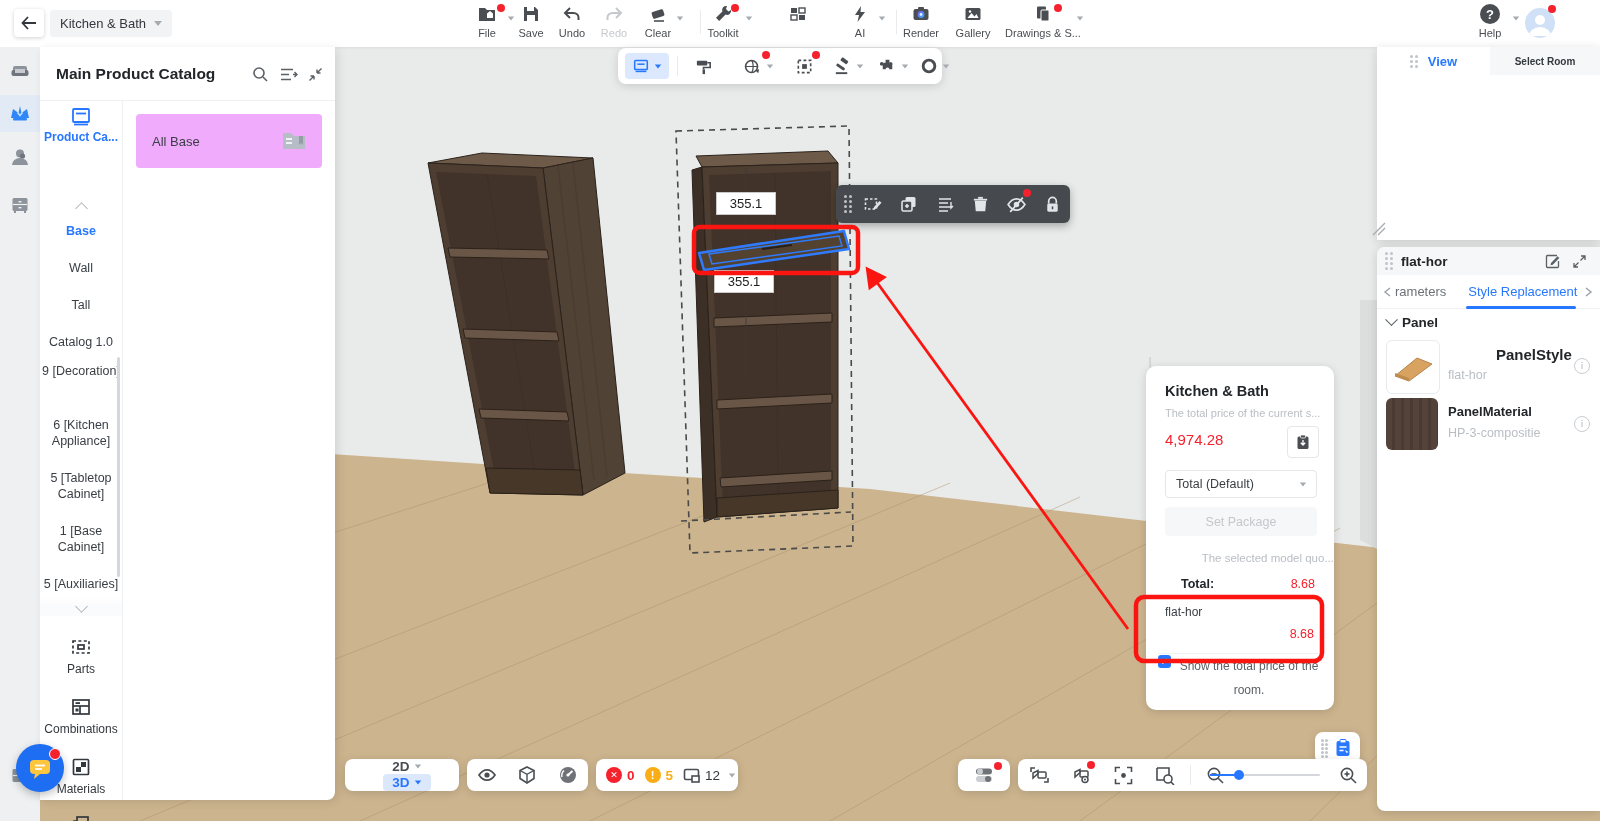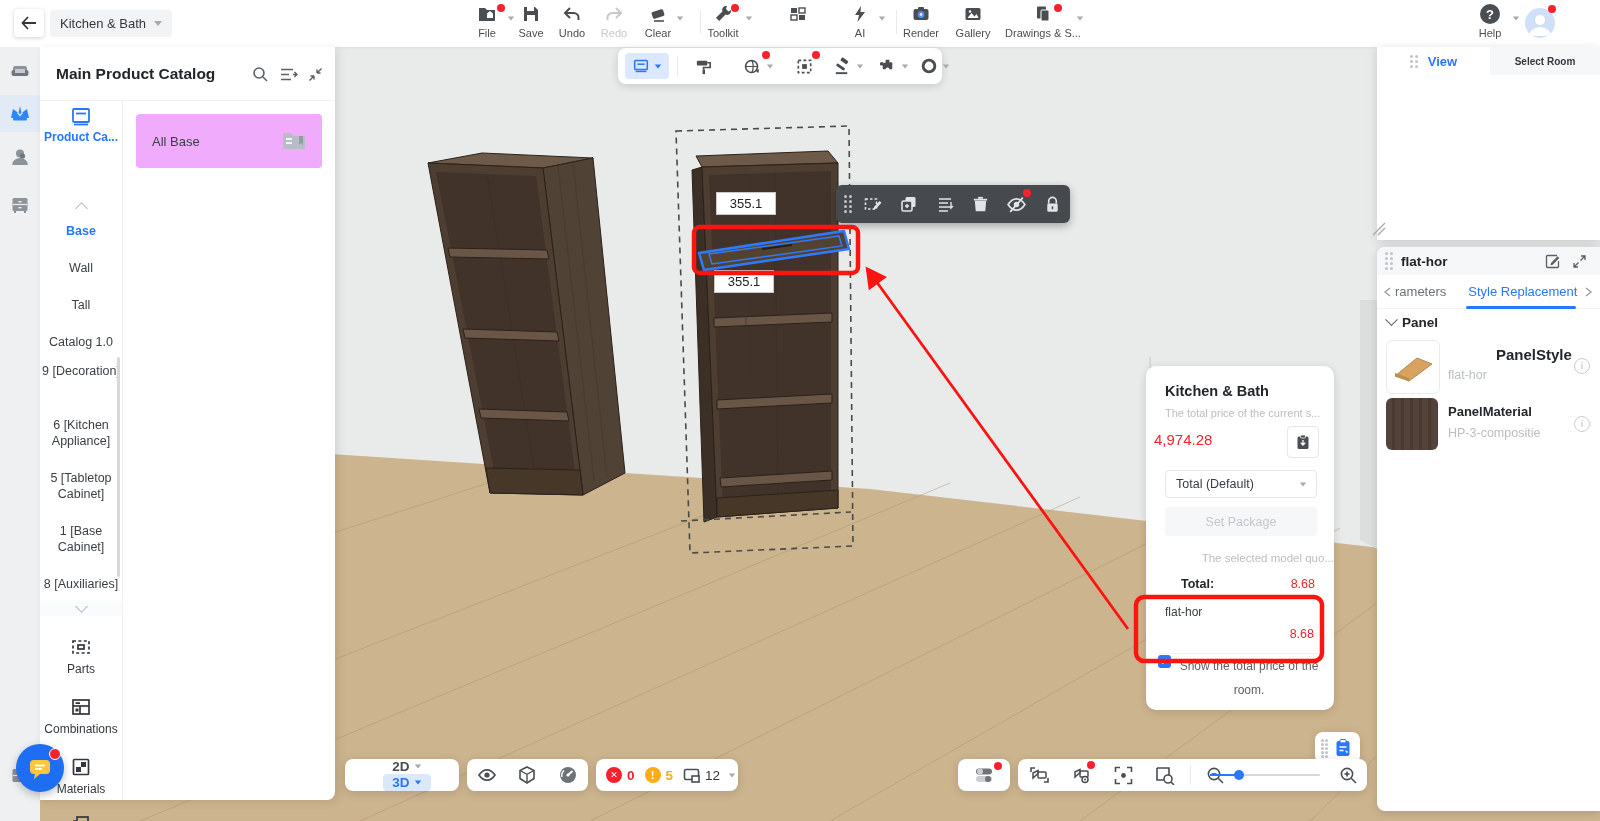--- a/index.html
+++ b/index.html
@@ -411,21 +411,21 @@
           <span class="chev-up"></span>
         </div>
       <div class="catitem" style="top:122px;left:0;color:#2878ff;font-weight:bold;"><span>Base</span></div>
       <div class="catitem" style="top:159px;left:0;"><span>Wall</span></div>
       <div class="catitem" style="top:196px;left:0;"><span>Tall</span></div>
       <div class="catitem" style="top:233px;left:0;"><span>Catalog 1.0</span></div>
       <div class="catitem" style="top:262px;left:0;"><span>9 [Decoration]</span></div>
       <div class="catitem" style="top:316px;left:0;"><span>6 [Kitchen Appliance]</span></div>
       <div class="catitem" style="top:369px;left:0;"><span>5 [Tabletop Cabinet]</span></div>
       <div class="catitem" style="top:422px;left:0;"><span>1 [Base Cabinet]</span></div>
-      <div class="catitem" style="top:475px;left:0;height:38px;overflow:hidden;"><span>8 [Auxiliaries]</span></div>
+      <div class="catitem" style="top:475px;left:0;height:38px;overflow:hidden;"><span>5 [Auxiliaries]</span></div>
       <div class="abs" style="left:77px;top:256px;width:3px;height:220px;background:#d4d8dc;border-radius:2px;"></div>
       <div class="abs flexc" style="left:0;top:497px;width:82px;height:18px;background:linear-gradient(#ffffff00,#fafbfc 40%);">
           <span class="chev-down" style="margin-top:-2px;"></span>
         </div>
 
       <div class="libitem" style="left:0;top:535px;">
         <svg width="22" height="22" viewBox="0 0 22 22">
             <rect x="3" y="5" width="16" height="12" fill="none" stroke="#33383e" stroke-width="1.7" stroke-dasharray="3,2.4"></rect>
             <rect x="8" y="9" width="6" height="4" fill="none" stroke="#33383e" stroke-width="1.7"></rect>
           </svg>
@@ -551,21 +551,21 @@
       <div class="abs g-txt" style="left:62px;top:28px;font-size:12.5px;"><span>HP-3-compositie</span></div>
       <div class="abs flexc" style="left:188px;top:18px;width:14px;height:14px;border:1px solid #c9cdd1;border-radius:50%;font-size:9px;color:#c9cdd1;font-weight:bold;">
           <span>i</span>
         </div>
     </div>
   </div>
 
   <div class="abs panel" style="left:1146px;top:366px;width:188px;height:344px;border-radius:10px;">
     <div class="abs ttl" style="left:19px;top:17px;font-size:14.5px;"><span>Kitchen &amp; Bath</span></div>
     <div class="abs g-txt" style="left:19px;top:41px;font-size:11px;white-space:nowrap;width:156px;overflow:hidden;"><span>The total price of the current s...</span></div>
-    <div class="abs" style="left:8px;top:65px;font-size:15px;color:#f5222d;"><span>4,974.28</span></div>
+    <div class="abs" style="left:19px;top:65px;font-size:15px;color:#f5222d;"><span>4,974.28</span></div>
     <div class="abs flexc" style="left:141px;top:60px;width:30px;height:30px;border:1px solid #e4e6e9;border-radius:4px;background:#fff;">
       <svg width="16" height="16" viewBox="0 0 16 16">
           <rect x="2.5" y="2.5" width="11" height="12.5" rx="1.5" fill="#4a4e52"></rect>
           <rect x="5.5" y="1" width="5" height="3" rx="1" fill="#4a4e52" stroke="#fff" stroke-width=".8"></rect>
           <path d="M8 6v4.5M5.8 8.7L8 11l2.2-2.3" stroke="#fff" stroke-width="1.3" fill="none"></path>
         </svg>
     </div>
     <div class="abs" style="left:19px;top:104px;width:152px;height:28px;border:1px solid #e4e6e9;border-radius:4px;display:flex;align-items:center;box-sizing:border-box;">
       <span style="margin-left:10px;font-size:12.5px;color:#393e44;">Total (Default)</span>
       <span class="caret" style="position:absolute;right:9px;transform:scale(.8);"></span>

